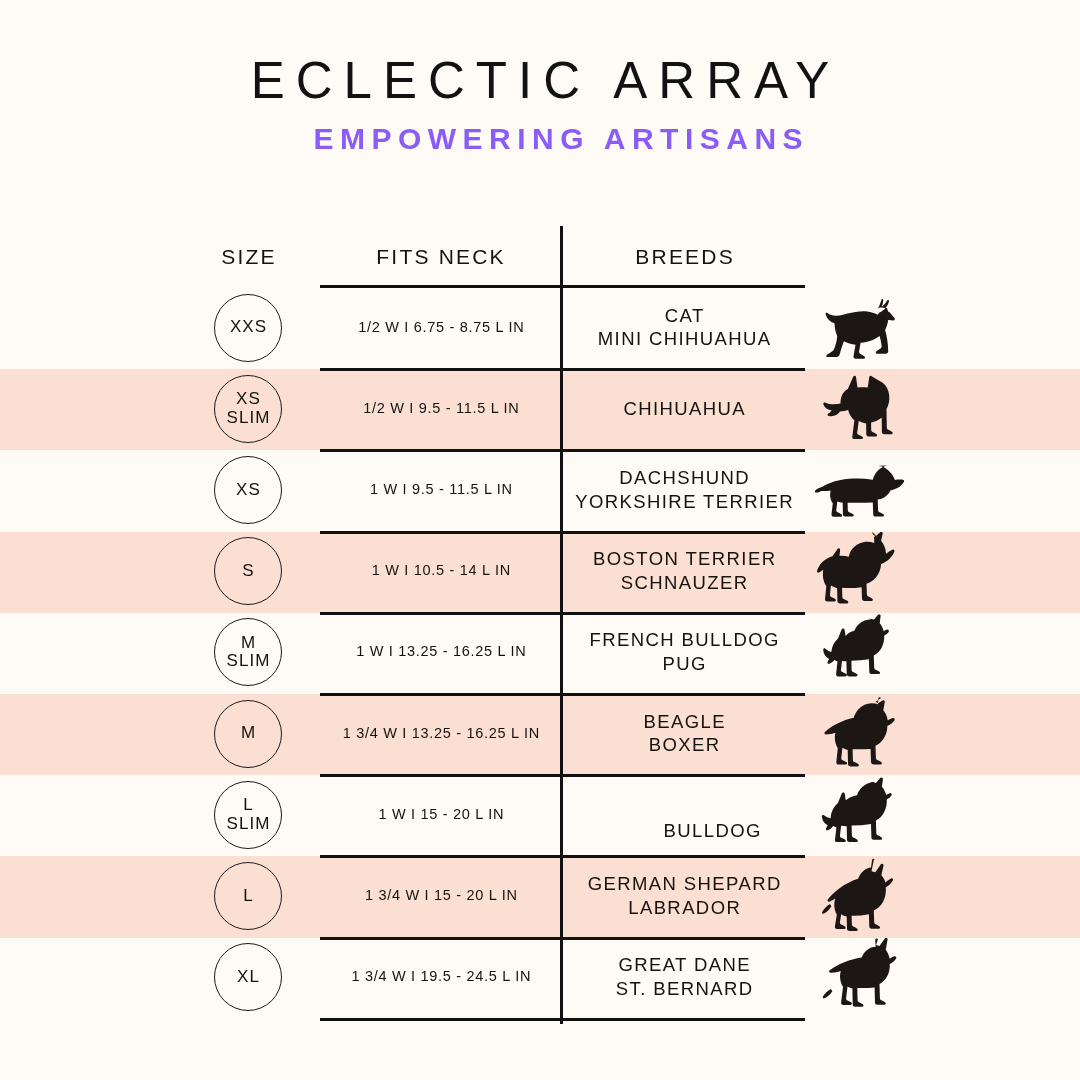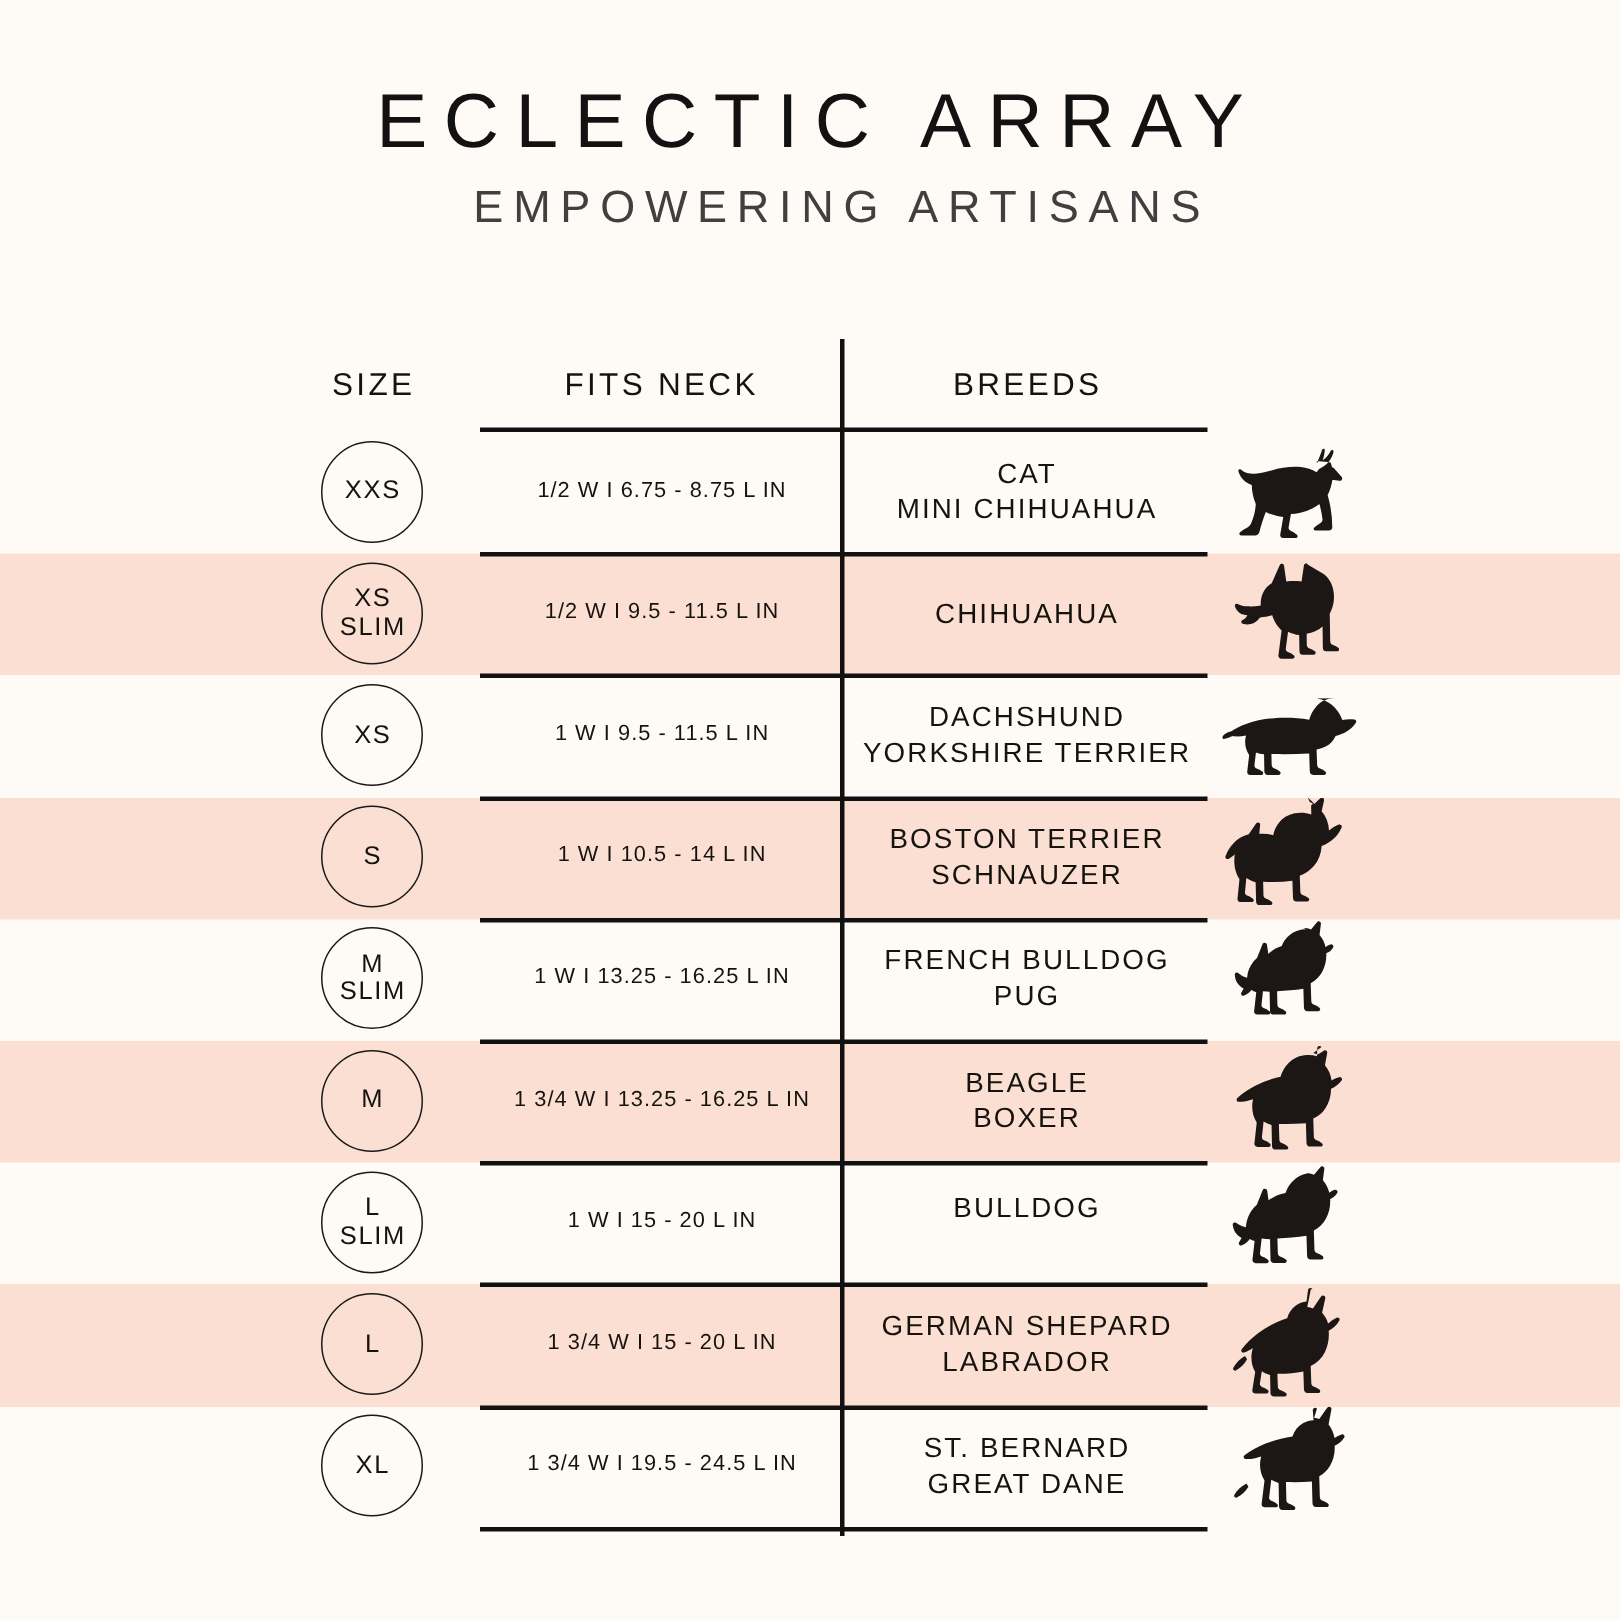--- a/index.html
+++ b/index.html
@@ -38,22 +38,22 @@
     font-weight: 300;
     color: #121212;
     line-height: 1.0;
     text-indent: 11px;
     font-stretch: semi-condensed;
   }
   .brand-sub {
     margin-top: 16px;
     font-size: 30px;
     letter-spacing: 6.5px;
-    font-weight: 400;
-    color: #404040;
+    font-weight: 700;
+    color: #8b5cf6;
     text-indent: 6.5px;
     padding-left: 36px;
   }
 
   
   .stripe {
     position: absolute;
     left: 0;
     width: 1080px;
     background: #FBDFD3;
@@ -276,21 +276,21 @@
               <path fill="#1C1715" d="M70.5 6.2l-5.2 7.3c2.5 1.5 4.6 3.4 6.3 5.8 1.7-3.2 2.2-6.6 1.4-10.2-.3-1.5-1.9-2.1-2.5-2.9z" opacity="0"></path>
             </svg>
           </div>
         </div>
         <div class="row" style="top: 774.2px; height: 81.2px;">
           <div class="size-badge" style="top: 6.6px;">
             <span>L</span>
             <span class="l2">SLIM</span>
           </div>
           <div class="neck-cell" style="top: 31.6px;">1 W   I   15 - 20 L IN</div>
-          <div class="breeds-cell" style="top: 19px;">
+          <div class="breeds-cell" style="top: 45px; margin-left: 28px;">
             <div>BULLDOG</div>
           </div>
           <div class="silhouette" style="top: 2.6px;">
             <svg width="96" height="78" viewBox="0 0 96 78">
               <path fill="#1C1715" d="M60 6c-4.8 0-9 1.6-12.5 4.8-2.6 2.3-4.4 5.2-5.5 8.5-4.2.8-8 2.4-11.3 4.9l-.9-6.4c-.2-1.6-2.4-1.9-3-.4l-3.9 9.7c-2 1.7-3.6 3.7-4.8 6-1.5 2.8-2.3 5.8-2.5 9.1-2.4-.5-4.6-1.5-6.6-3-1-.7-2.3 0-2.2 1.2.4 4.1 2.4 7.1 5.9 8.9l-1.6 2.9c-.7 1.2.5 2.5 1.8 2 2.2-.9 3.9-2.3 5.3-4.2 1 .6 2.1 1 3.2 1.4L20 63.7c-.2 1.4.7 2.4 2.1 2.4h7.4c1.3 0 1.8-1.5.8-2.3-1.2-.9-2.5-1.6-3.9-2.1-1-.4-1.5-1.2-1.4-2.3l1.1-9.7c1.8.3 3.7.5 5.6.5l.3 13.5c0 1.3 1 2.3 2.3 2.3h7.2c1.3 0 1.8-1.5.8-2.3-1.2-.9-2.5-1.6-3.9-2.1-1-.4-1.5-1.2-1.5-2.3l-.3-9.7c6.5-.1 13-.7 19.4-1.7l.4 13.5c0 1.3 1 2.3 2.3 2.3h7.2c1.3 0 1.8-1.5.8-2.3-1.2-.9-2.5-1.6-3.9-2.1-1-.4-1.5-1.2-1.5-2.3l-.4-12.6c3.5-1.8 6.2-4.5 8.1-8 2.1-3.9 3-8.3 2.8-13.1 2-.8 3.6-2.1 4.7-4 .7-1.2-.5-2.6-1.8-2.1-1.3.5-2.5 1.1-3.5 1.9-.8-3.1-2.2-5.9-4.3-8.3l1-7.6c.2-1.5-1.7-2.4-2.7-1.1l-4.2 5c-1.7-.6-3.5-1-5.4-1.1z"></path>
             </svg>
           </div>
         </div>
         <div class="row" style="top: 855.4px; height: 81.2px;">
           <div class="size-badge" style="top: 6.6px;">
@@ -307,22 +307,22 @@
               <path fill="#1C1715" d="M15 47c-3.3 1.9-5.9 4.5-7.8 7.9-.6 1.1.6 2.3 1.7 1.7 3.2-1.7 5.7-4.2 7.5-7.4L15 47z"></path>
             </svg>
           </div>
         </div>
         <div class="row" style="top: 936.6px; height: 81.2px;">
           <div class="size-badge" style="top: 6.6px;">
             <span>XL</span>
           </div>
           <div class="neck-cell" style="top: 31.6px;">1 3/4 W   I   19.5 - 24.5 L IN</div>
           <div class="breeds-cell" style="top: 16.6px;">
+            <div>GREAT DANE</div>
             <div>ST. BERNARD</div>
-            <div>GREAT DANE</div>
           </div>
           <div class="silhouette" style="top: 2.6px;">
             <svg width="96" height="80" viewBox="0 0 96 80">
               <path fill="#1C1715" d="M63 2c-1-1.2-2.9-.4-2.8 1.1l.5 6.7c-2.4.1-4.7.7-6.8 1.9-3.5 2-5.9 5-7.3 8.9-6.1.9-12.1 2.5-17.9 4.8-5 2-9.7 4.6-14 7.8-1.1.8-.6 2.5.8 2.5 3.6.1 7-.5 10.3-1.7-.5 1.7-.8 3.5-.8 5.3 0 3.9 1 7.5 3 10.7l-1.9 15.5c-.2 1.4.8 2.4 2.1 2.4h7.4c1.3 0 1.8-1.5.8-2.3-1.2-.9-2.5-1.6-3.9-2.1-1-.4-1.5-1.2-1.4-2.3l1.4-11.7c1.5.9 3.2 1.6 4.9 2.1l.3 15.8c0 1.3 1 2.3 2.3 2.3h7.2c1.3 0 1.8-1.5.8-2.3-1.2-.9-2.5-1.6-3.9-2.1-1-.4-1.5-1.2-1.5-2.3l-.3-12c5.8.2 11.6.1 17.3-.4l.4 14.8c0 1.3 1 2.3 2.3 2.3h7.2c1.3 0 1.8-1.5.8-2.3-1.2-.9-2.5-1.6-3.9-2.1-1-.4-1.5-1.2-1.5-2.3l-.4-13.9c3-1.6 5.4-3.9 7.2-7 2.3-3.9 3.3-8.3 3.1-13.2 2.6-1.2 4.7-3 6.3-5.4.8-1.2-.4-2.6-1.7-2.2-1.7.6-3.3 1.4-4.7 2.4-.6-3.4-2-6.4-4-9l1.9-10.1c.3-1.6-1.8-2.5-2.8-1.1l-5.3 7.5c-1.1-.4-2.2-.7-3.4-.9L63 2z"></path>
               <path fill="#1C1715" d="M16 52c-3.4 1.7-6.1 4.2-8.1 7.5-.6 1.1.5 2.3 1.6 1.8 3.3-1.6 5.9-4 7.8-7.1L16 52z"></path>
             </svg>
           </div>
         </div>
       </div>
   <div class="hline" style="top: 285px;"></div>

